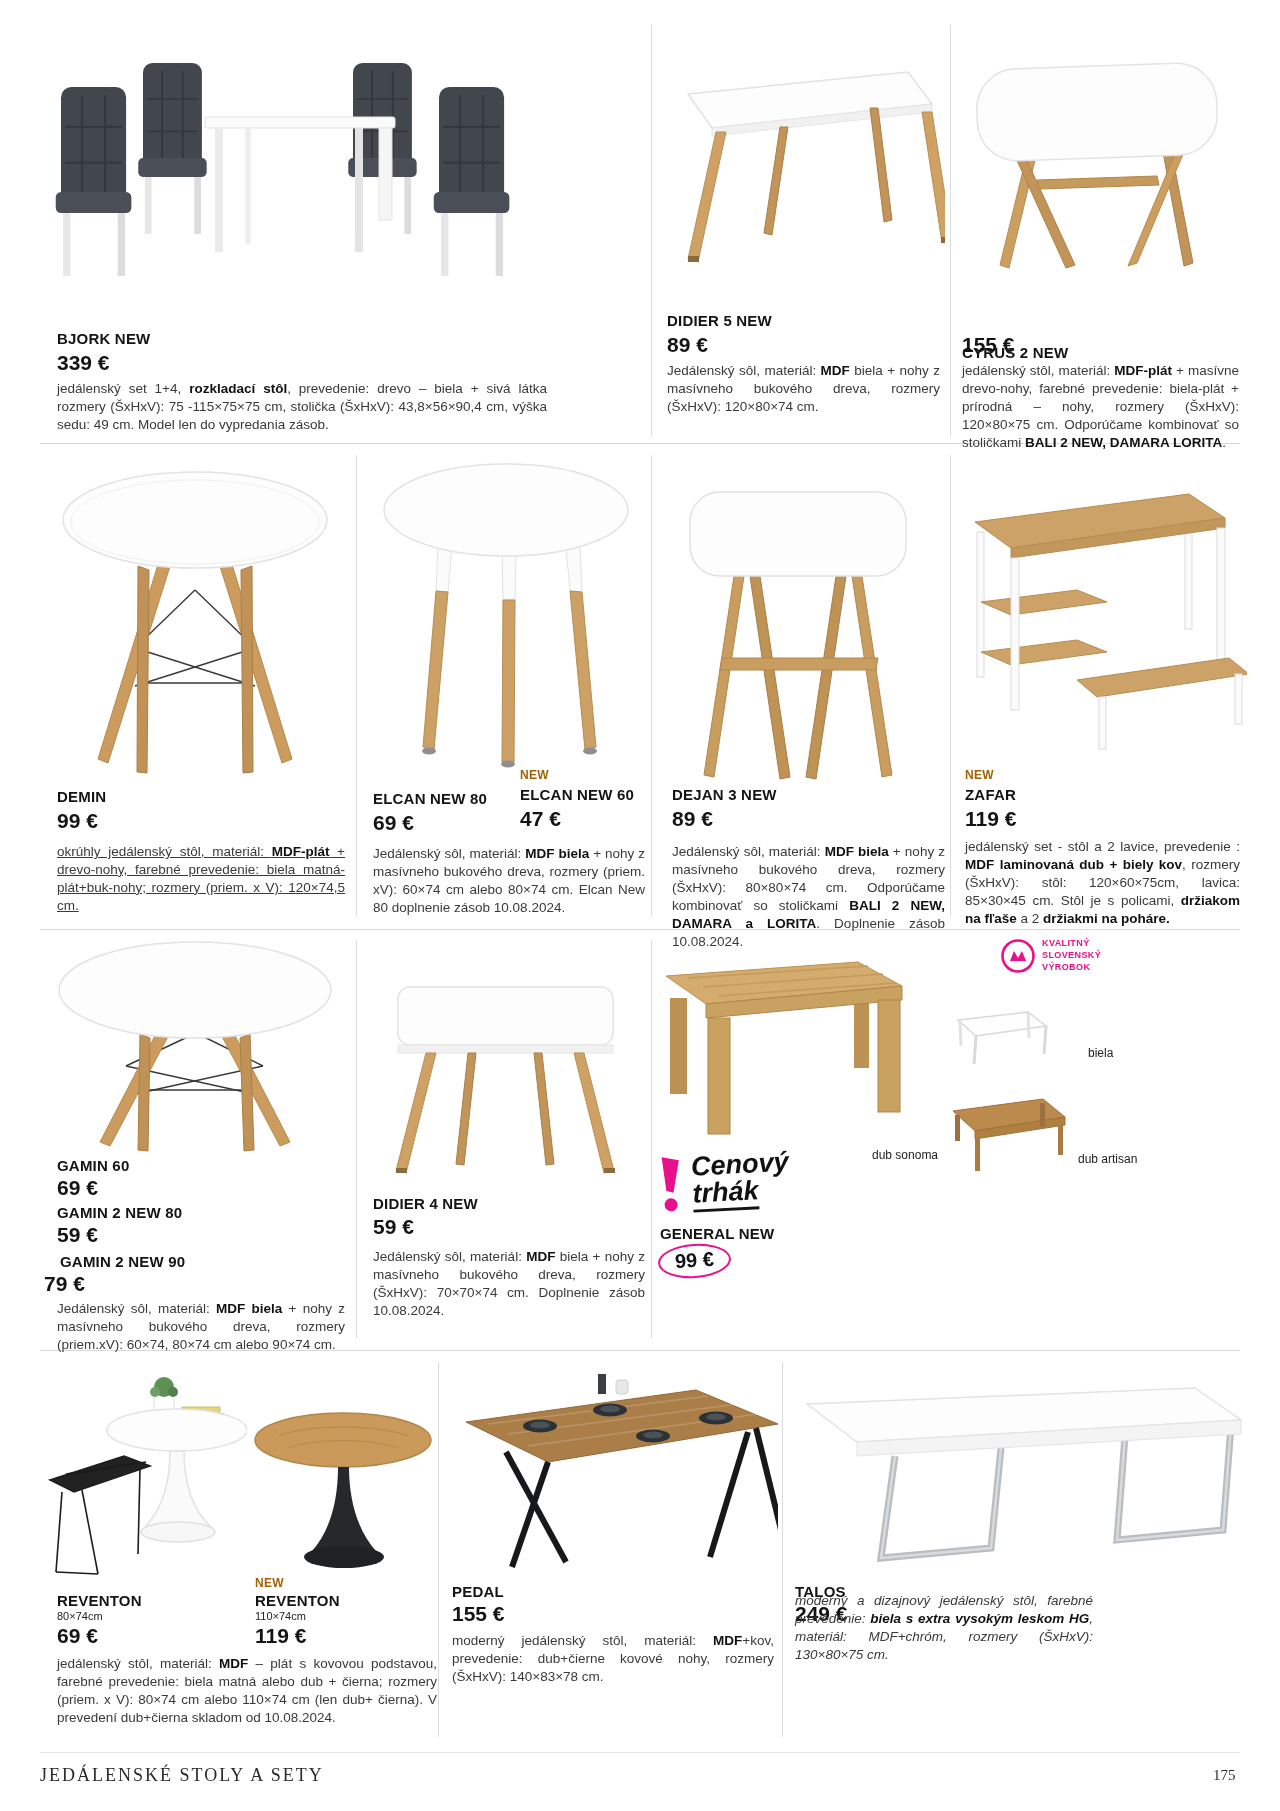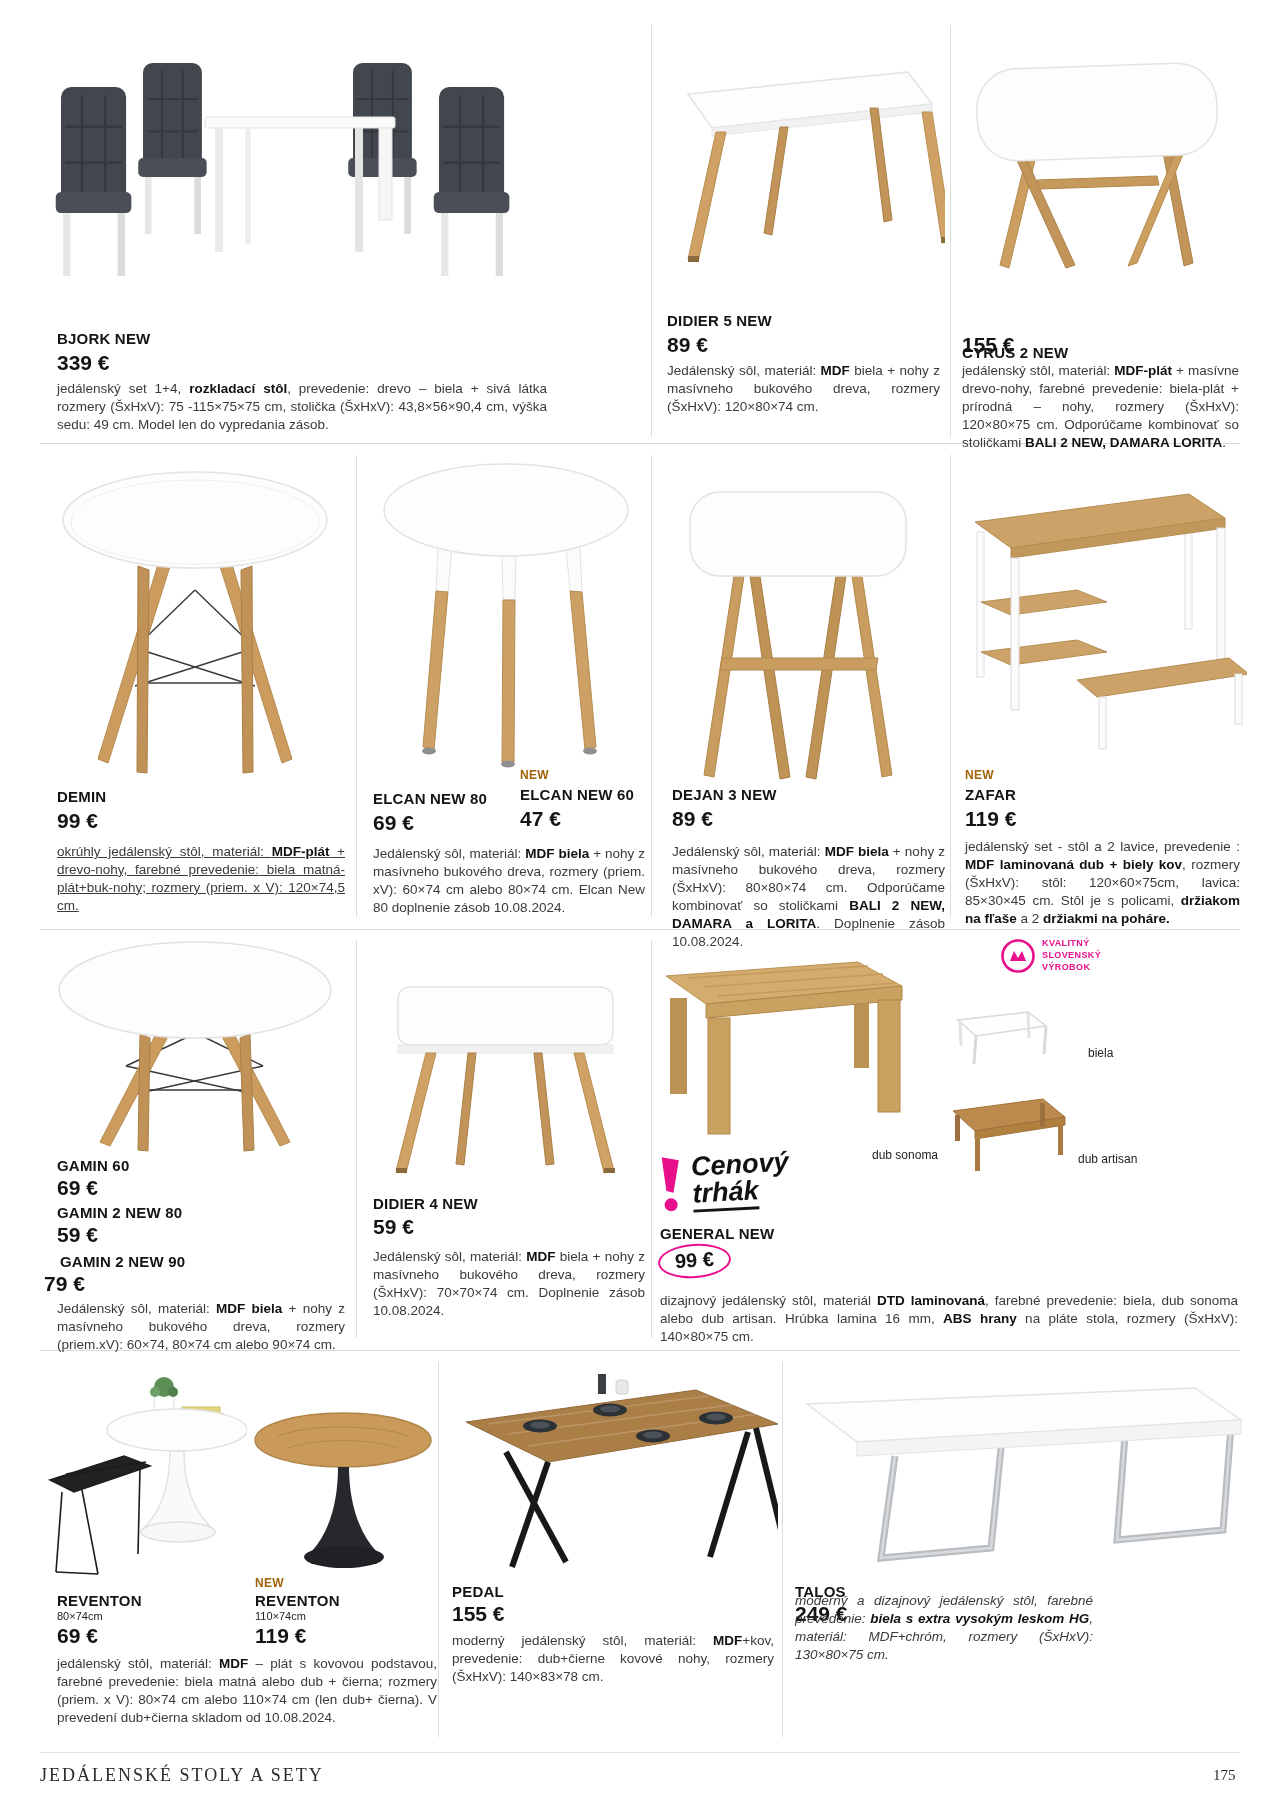--- a/index.html
+++ b/index.html
@@ -245,21 +245,20 @@
       <polygon points="5,2 22,6 15,38 8,36" fill="#e8108d"></polygon>
       <circle cx="12" cy="50" r="6.5" fill="#e8108d"></circle>
     </svg>
     <div class="flash-text">
       <span>Cenový</span><br>
       <span class="u">trhák</span>
     </div>
   </div>
   <div class="abs pname" style="left:660px;top:1225px;">GENERAL NEW</div>
   <span class="abs circled" style="left:658px;top:1244px;">99 €</span>
-  <p class="abs desc" style="left:660px;top:1292px;width:578px;"><span>dizajnový jedálenský stôl, materiál </span><b>DTD laminovaná</b><span>, farebné prevedenie: biela, dub sonoma alebo dub artisan. Hrúbka lamina 16 mm, </span><b>ABS hrany</b><span> na pláte stola, rozmery (ŠxHxV): 140×80×75 cm.</span></p>
 
   <svg class="abs" style="left:42px;top:1362px;" width="205" height="228" viewBox="0 0 205 228">
     <rect x="112" y="32" width="20" height="16" rx="3" fill="#fff" stroke="#ddd"></rect>
     <circle cx="122" cy="25" r="10" fill="#5d8f57"></circle>
       <circle cx="113" cy="30" r="5" fill="#6da066"></circle>
       <circle cx="131" cy="30" r="5" fill="#527f4d"></circle>
     <rect x="140" y="45" width="38" height="7" fill="#e3d67f" stroke="#cdbf64"></rect>
     <rect x="137" y="52" width="44" height="8" fill="#3e7ba3" stroke="#326484"></rect>
     <ellipse cx="135" cy="68" rx="70" ry="21" fill="#fdfdfd" stroke="#e2e2e2" stroke-width="1.5"></ellipse>
     <path d="M128,89 C128,120 120,148 102,166 L170,166 C150,148 142,120 142,89 Z" fill="#fafafa" stroke="#e2e2e2" stroke-width="1.5"></path>

